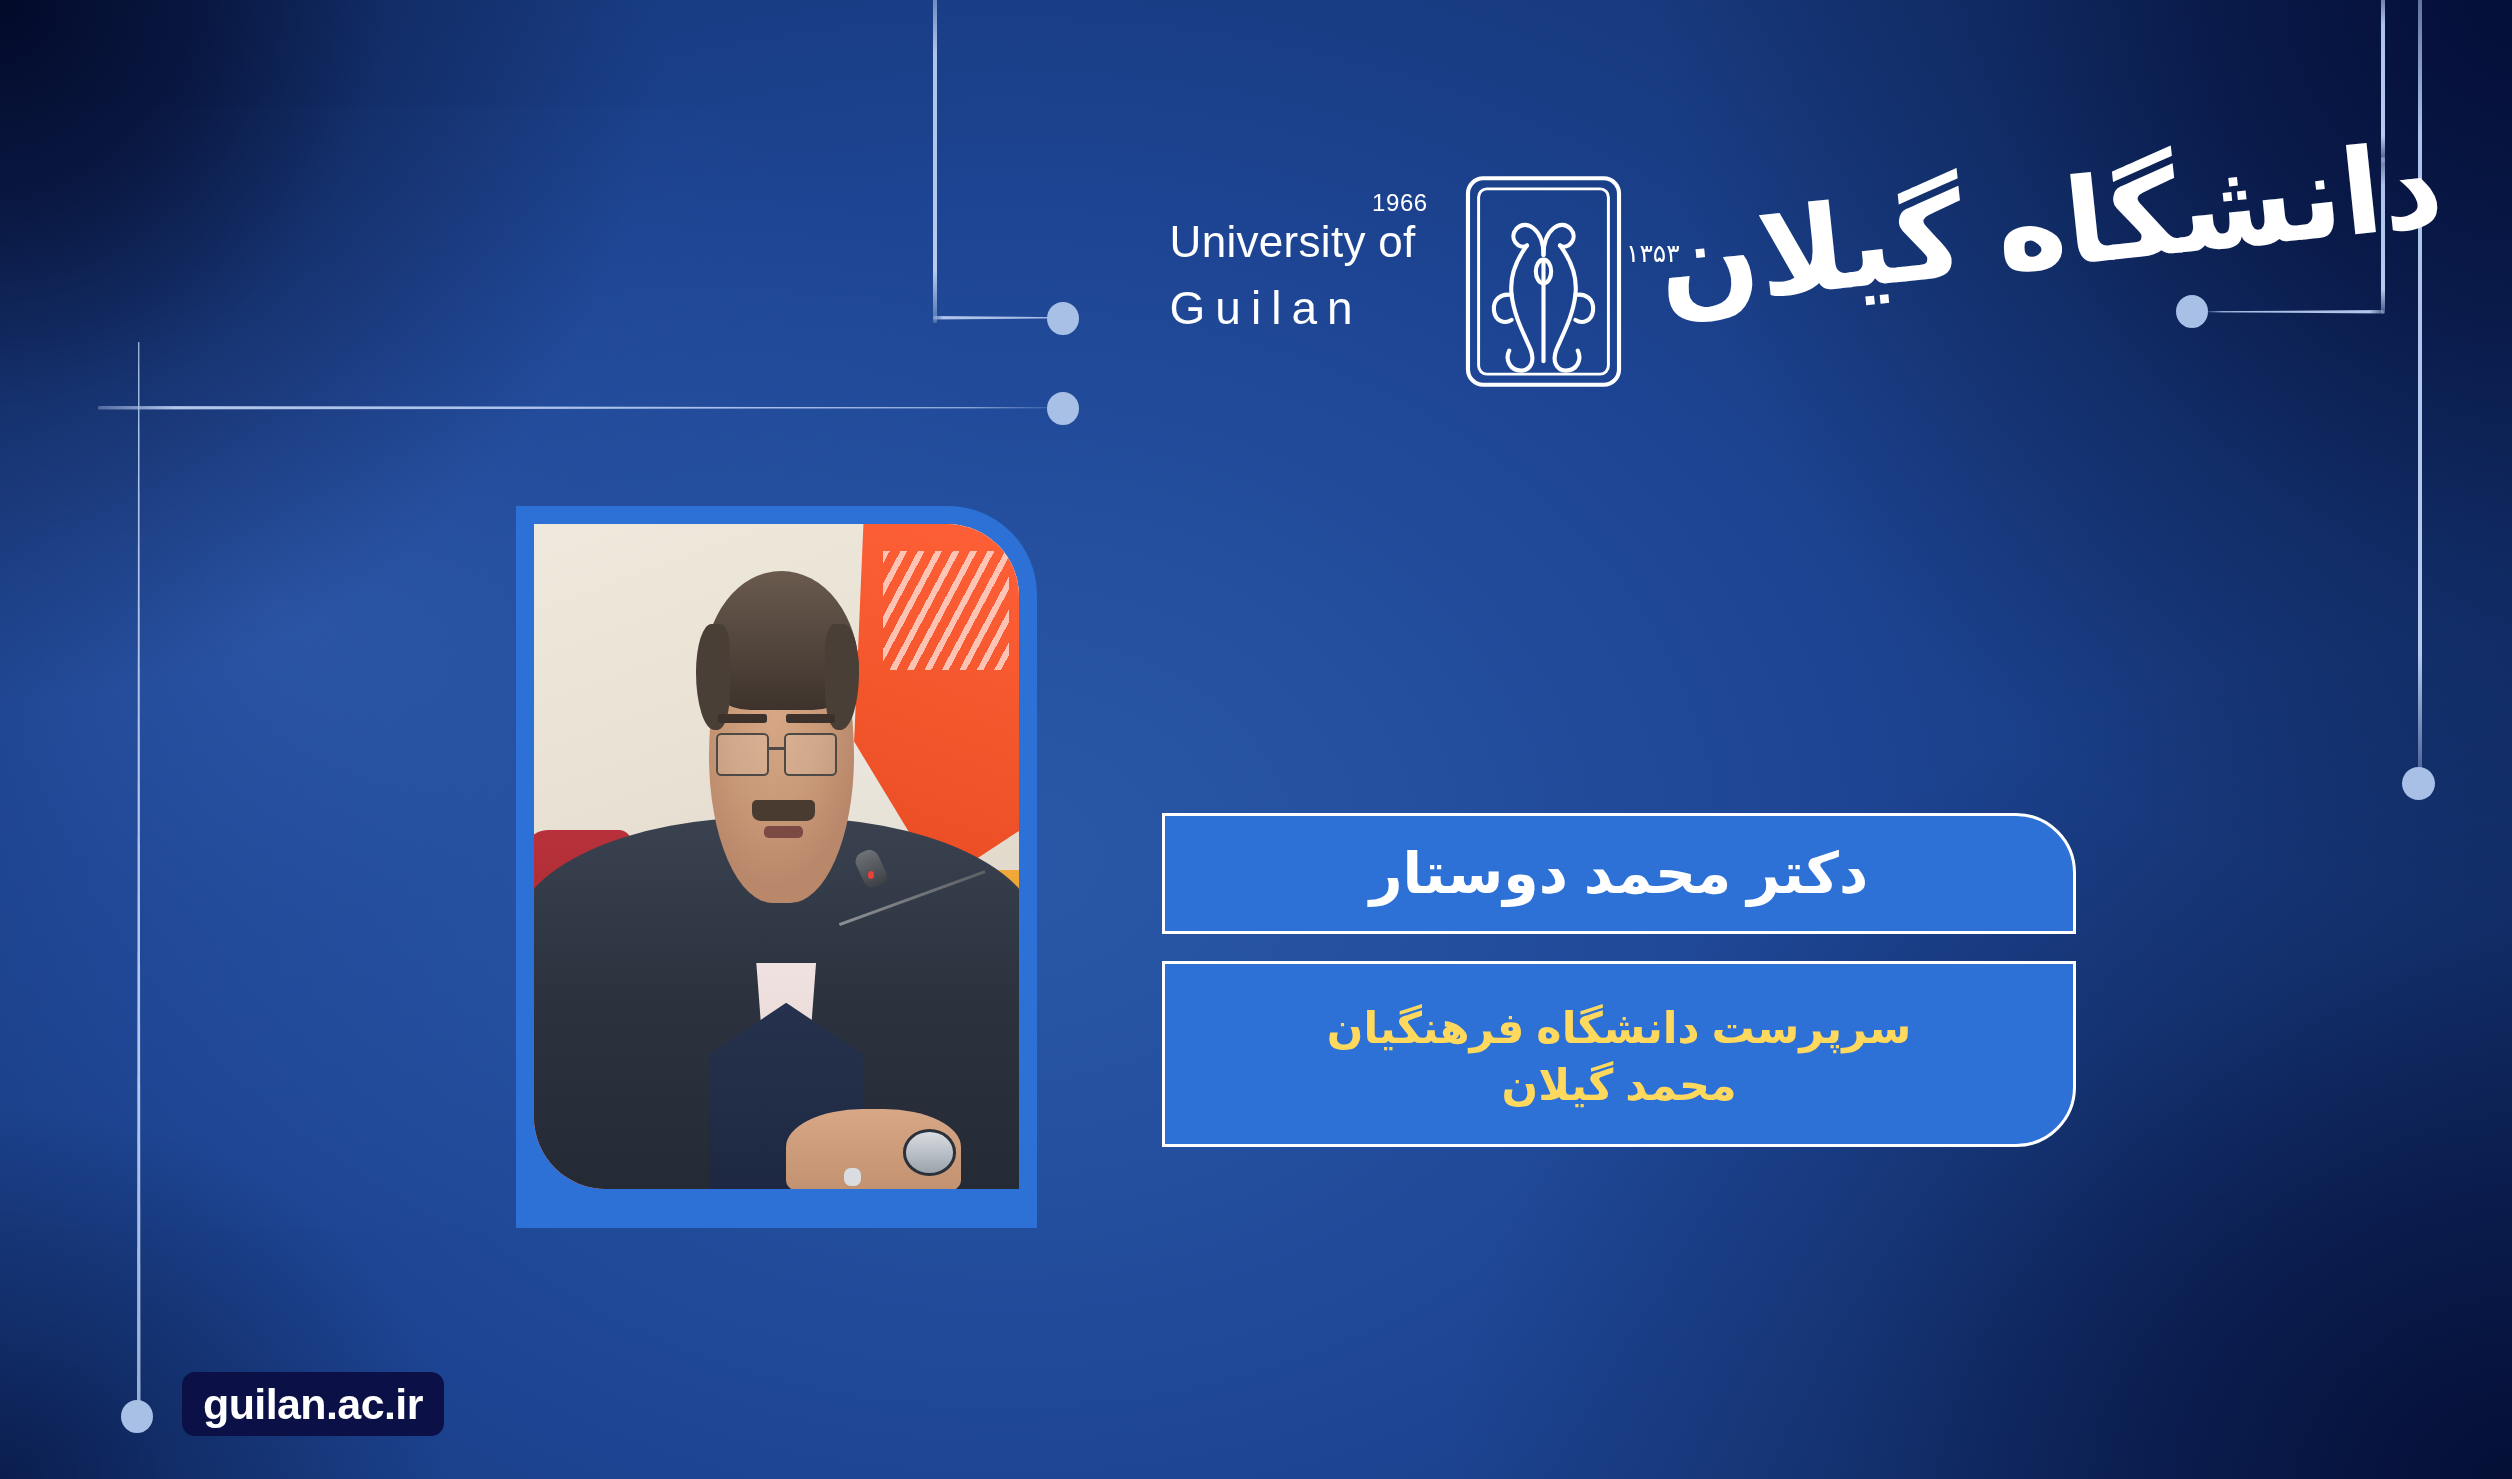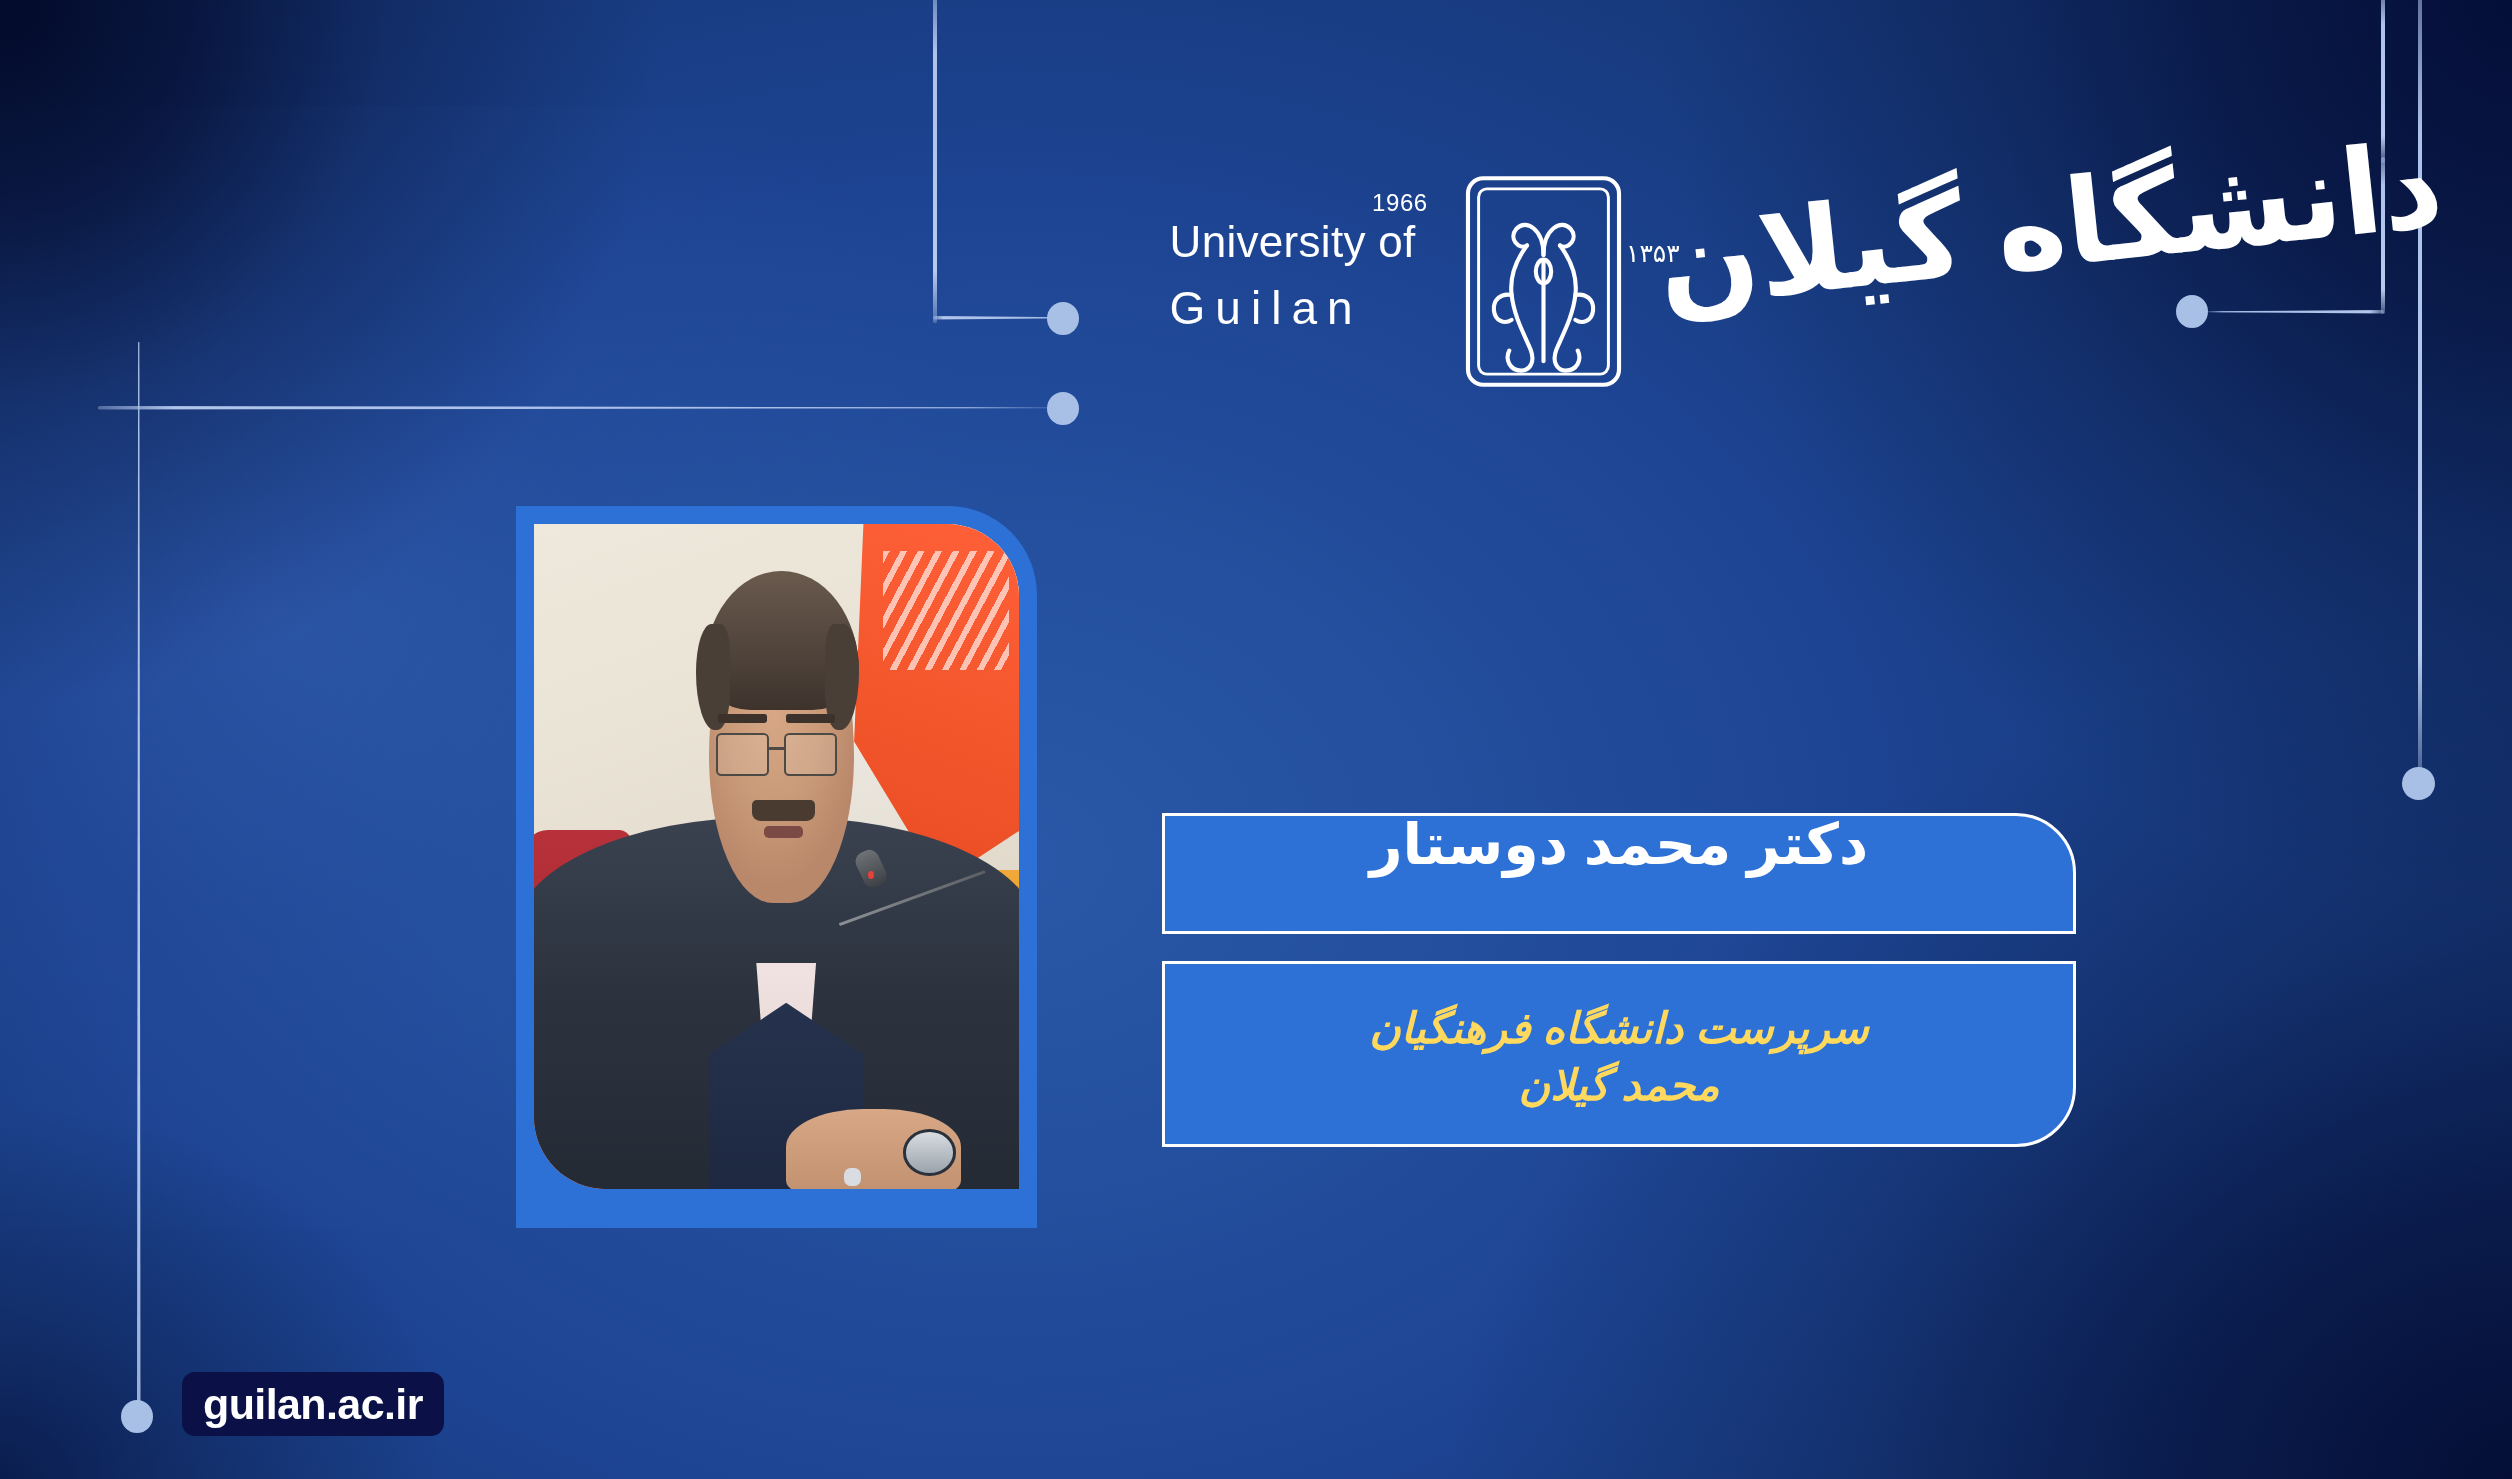--- a/index.html
+++ b/index.html
@@ -193,21 +193,21 @@
   .ph-watch { position:absolute; left:76%; bottom:2%; width:11%; height:7%;
     background:linear-gradient(180deg,#d9dde2,#9aa3ab); border-radius: 50%; border:3px solid #2b313b; }
   .ph-ring { position:absolute; left:64%; bottom:0.5%; width:3.4%; height:2.6%;
     background:#d9dde2; border-radius: 40%; }
 
   
   .banner {
     position: absolute;
     background: #2d71d6;
     border: 3.5px solid #ffffff;
-    display: flex; justify-content: center;
+    display: flex; align-items: center; justify-content: center;
     text-align: center;
     direction: rtl;
   }
   .banner-name {
     left: 1162px; top: 813px;
     width: 914px; height: 121px;
     border-radius: 0 60px 0 0;
   }
   .banner-name span {
     color: #ffffff;
@@ -215,21 +215,20 @@
     font-weight: 700;
     line-height: 1.0;
     letter-spacing: 0px;
   }
   .banner-role {
     left: 1162px; top: 961px;
     width: 914px; height: 186px;
     border-radius: 0 0 60px 0;
     flex-direction: column;
     padding-top: 6px;
-    font-style: italic;
   }
   .banner-role span {
     color: #ffd95e;
     font-size: 43px;
     font-weight: 700;
     line-height: 1.32;
     display: block;
   }
 
   

